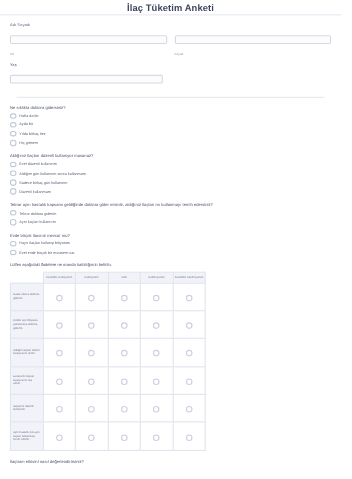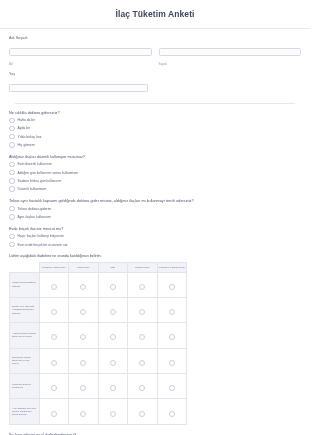--- a/index.html
+++ b/index.html
@@ -16,21 +16,21 @@
   }
   .page {
     width: 310px;
     height: 435px;
     position: relative;
     box-sizing: border-box;
     background: #ffffff;
   }
   
   .form-header {
-    height: 29px;
+    height: 14px;
     border-bottom: 1px solid #e6e8ef;
     display: flex;
     align-items: center;
     justify-content: center;
     box-sizing: border-box;
   }
   .form-title {
     font-size: 8.5px;
     font-weight: bold;
     color: #3f4560;

